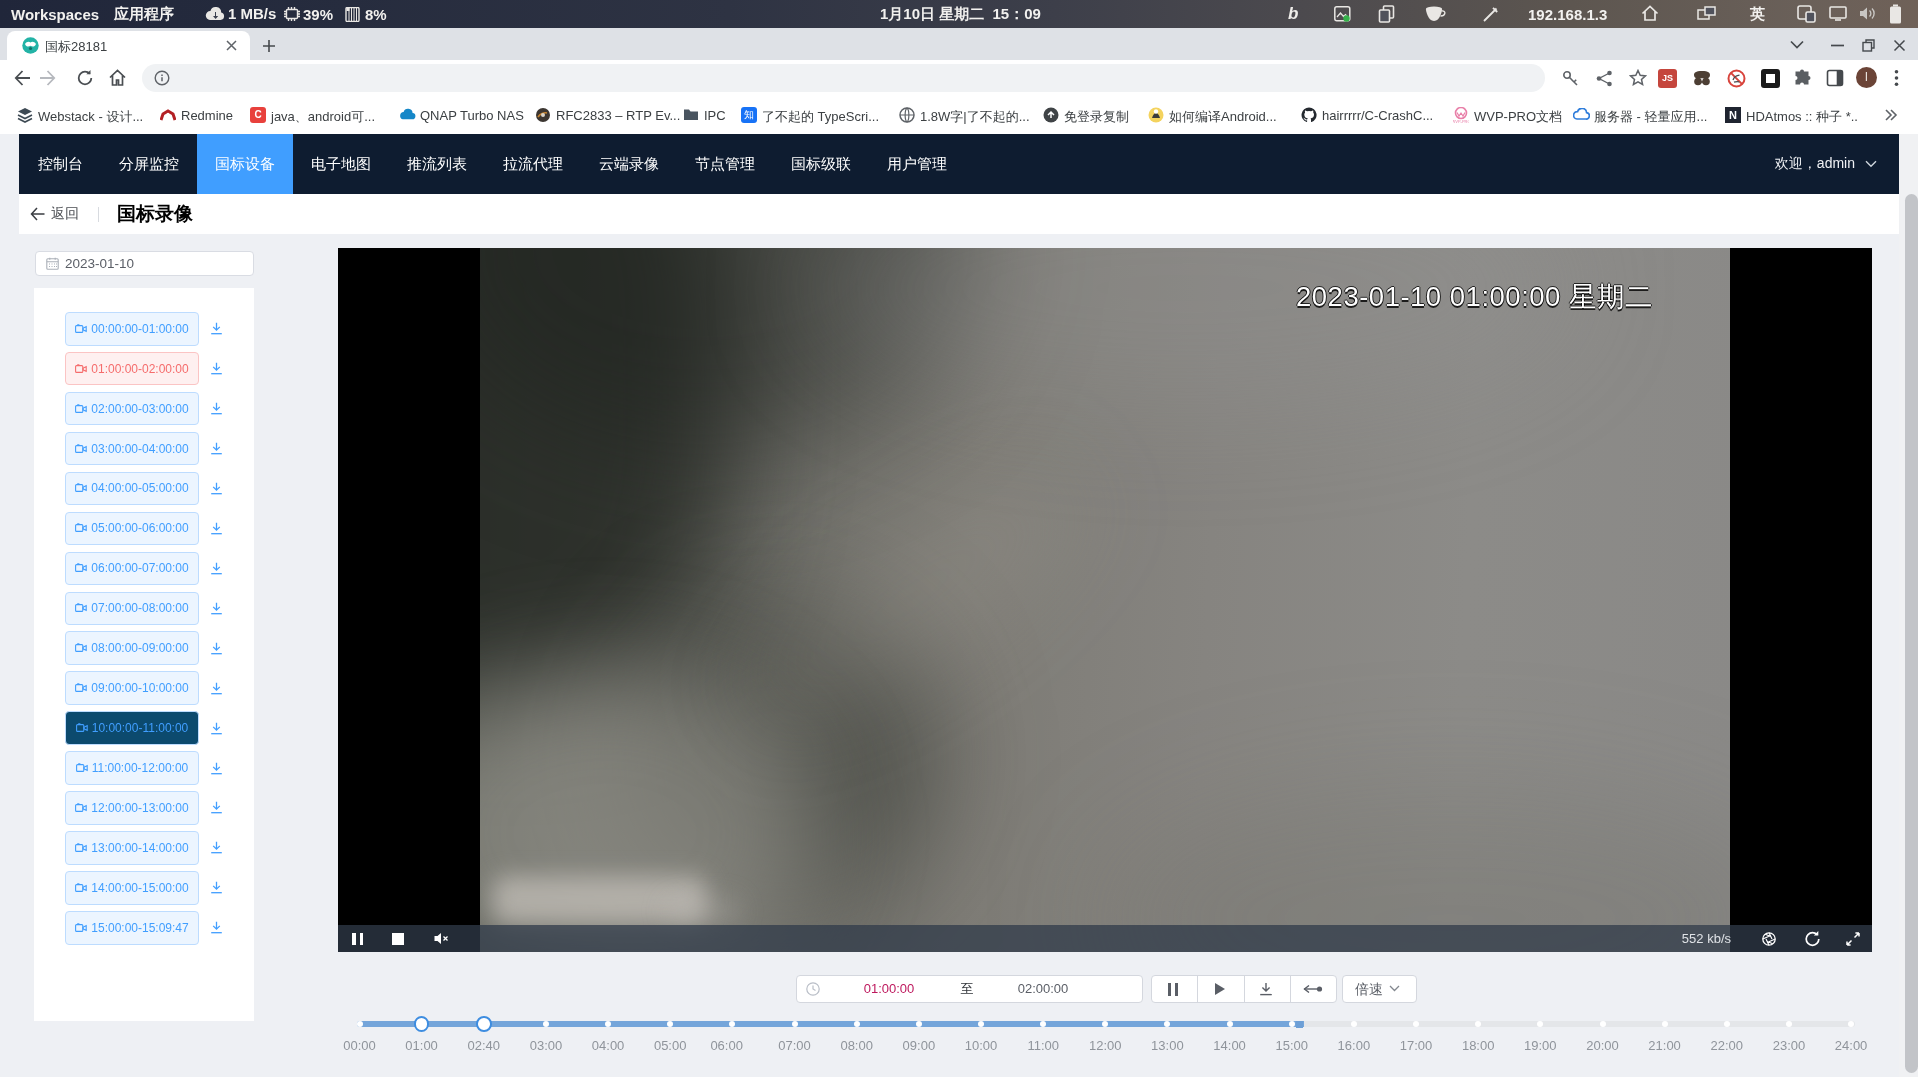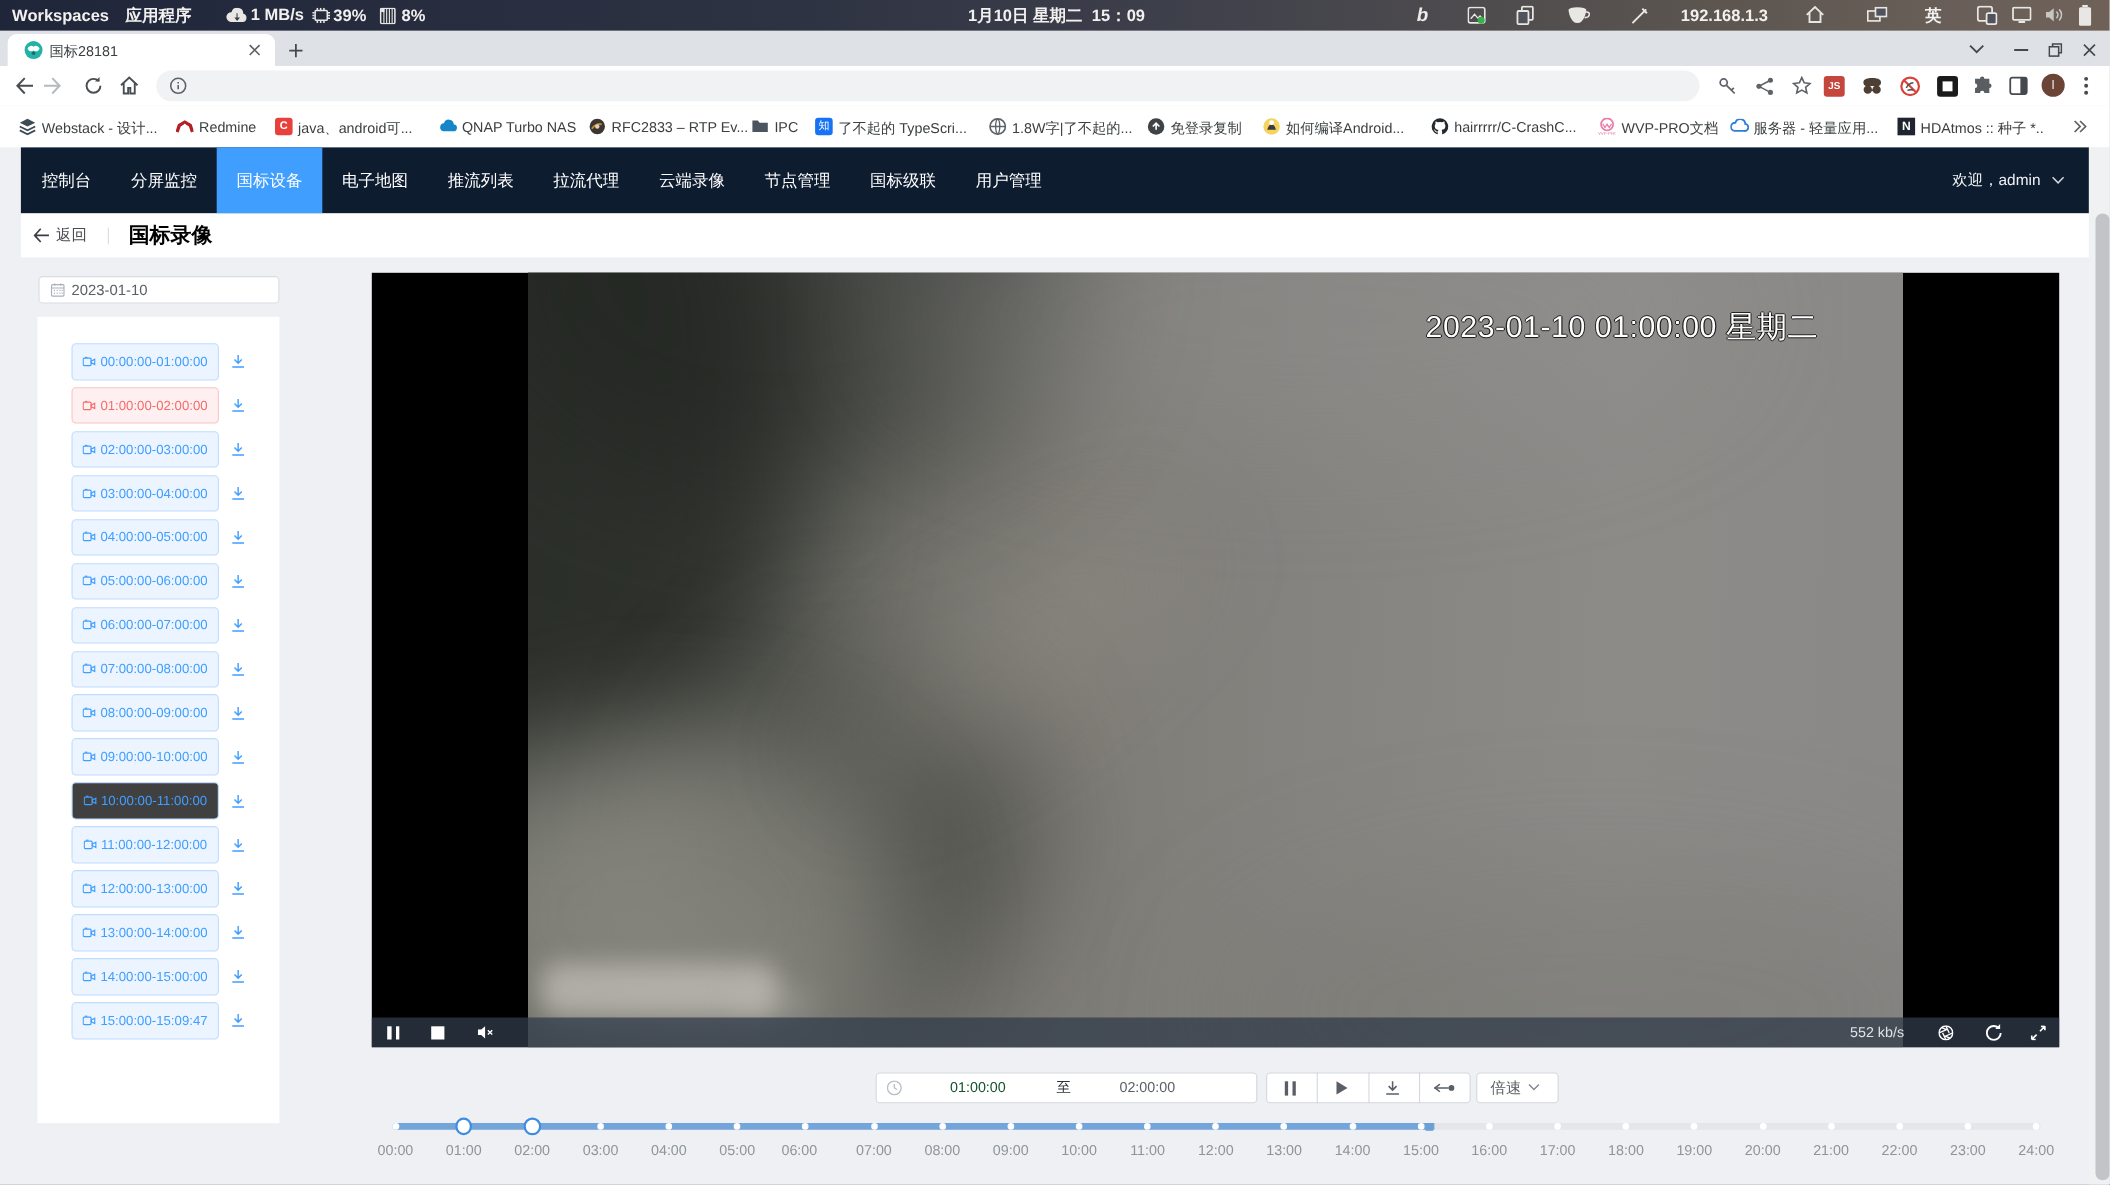--- a/index.html
+++ b/index.html
@@ -402,21 +402,21 @@
           <path d="M8 4.2l3.2-1.6v4.8L8 5.8z"></path>
           <path d="M2.2 0.8h2.2"></path>
         </g>
       </svg>09:00:00-10:00:00</div>
     <svg class="abs" style="left:209.5px;top:681.6px" width="13" height="13" viewBox="0 0 13 13">
       <g stroke="#409eff" stroke-width="1.3" fill="none">
         <path d="M6.5 0.8v7M3.2 4.9l3.3 3.3 3.3-3.3"></path>
         <path d="M1.2 11.7h10.6"></path>
       </g>
     </svg>
-    <div class="abs flex" style="left:65px;top:711.3px;width:134px;height:33.5px;background:#404040;border:1px solid #bddcff;color:#409eff;border-radius:4px;font-size:12px;justify-content:center;">
+    <div class="abs flex" style="left:65px;top:711.3px;width:134px;height:33.5px;background:#0c4a6e;border:1px solid #bddcff;color:#409eff;border-radius:4px;font-size:12px;justify-content:center;">
 <svg style="margin-right:4px" width="12" height="10" viewBox="0 0 12 10">
         <g fill="none" stroke="#409eff" stroke-width="1.1">
           <rect x="0.6" y="1.6" width="7.2" height="6.8" rx="1"></rect>
           <path d="M8 4.2l3.2-1.6v4.8L8 5.8z"></path>
           <path d="M2.2 0.8h2.2"></path>
         </g>
       </svg>10:00:00-11:00:00</div>
     <svg class="abs" style="left:209.5px;top:721.5px" width="13" height="13" viewBox="0 0 13 13">
       <g stroke="#409eff" stroke-width="1.3" fill="none">
         <path d="M6.5 0.8v7M3.2 4.9l3.3 3.3 3.3-3.3"></path>
@@ -533,21 +533,21 @@
           </g>
         </svg>
   </div>
 </div>
 
 <div class="abs" style="left:796px;top:975px;width:347px;height:28px;background:#fff;border:1px solid #d4d7de;border-radius:4px;"></div>
 <svg class="abs" style="left:806px;top:982px" width="14" height="14" viewBox="0 0 14 14">
       <circle cx="7" cy="7" r="6.2" fill="none" stroke="#b9bec7" stroke-width="1.2"></circle>
       <path d="M7 3.5V7l2.5 1.5" stroke="#b9bec7" stroke-width="1.2" fill="none"></path>
     </svg>
-<div class="abs" style="left:830px;top:975px;width:118px;height:28px;line-height:28px;text-align:center;font-size:13px;color:#14532d;">01:00:00</div>
+<div class="abs" style="left:830px;top:975px;width:118px;height:28px;line-height:28px;text-align:center;font-size:13px;color:#be185d;">01:00:00</div>
 <div class="abs" style="left:948px;top:975px;width:38px;height:28px;line-height:28px;text-align:center;font-size:13px;color:#2f3338;">至</div>
 <div class="abs" style="left:986px;top:975px;width:114px;height:28px;line-height:28px;text-align:center;font-size:13px;color:#5a5e66;">02:00:00</div>
 <div class="abs" style="left:1151px;top:975px;width:186px;height:28px;background:#fff;border:1px solid #d4d7de;border-radius:4px;"></div>
 <div class="abs" style="left:1197.3px;top:975px;width:1px;height:28px;background:#d4d7de;"></div>
 <div class="abs" style="left:1243.6px;top:975px;width:1px;height:28px;background:#d4d7de;"></div>
 <div class="abs" style="left:1289.9px;top:975px;width:1px;height:28px;background:#d4d7de;"></div>
 <div class="abs" style="left:1168px;top:982.5px;width:3.2px;height:13px;background:#5a5e66;"></div>
 <div class="abs" style="left:1175px;top:982.5px;width:3.2px;height:13px;background:#5a5e66;"></div>
 <svg class="abs" style="left:1214px;top:982px" width="12" height="14" viewBox="0 0 12 14">
       <path d="M1 1l10 6-10 6z" fill="#5a5e66"></path>
@@ -592,21 +592,21 @@
     <div class="abs" style="left:1537.3px;top:1021px;width:6px;height:6px;border-radius:50%;background:#fff;"></div>
     <div class="abs" style="left:1599.5px;top:1021px;width:6px;height:6px;border-radius:50%;background:#fff;"></div>
     <div class="abs" style="left:1661.6px;top:1021px;width:6px;height:6px;border-radius:50%;background:#fff;"></div>
     <div class="abs" style="left:1723.8px;top:1021px;width:6px;height:6px;border-radius:50%;background:#fff;"></div>
     <div class="abs" style="left:1786.0px;top:1021px;width:6px;height:6px;border-radius:50%;background:#fff;"></div>
     <div class="abs" style="left:1848.1px;top:1021px;width:6px;height:6px;border-radius:50%;background:#fff;"></div>
     <div class="abs" style="left:413.8px;top:1016.2px;width:15.6px;height:15.6px;border-radius:50%;background:#fff;border:2.5px solid #3e8de0;"></div>
     <div class="abs" style="left:476.0px;top:1016.2px;width:15.6px;height:15.6px;border-radius:50%;background:#fff;border:2.5px solid #3e8de0;"></div>
     <div class="abs" style="left:337.5px;top:1037.5px;width:44px;text-align:center;font-size:13px;color:#8f949b;">00:00</div>
     <div class="abs" style="left:399.6px;top:1037.5px;width:44px;text-align:center;font-size:13px;color:#8f949b;">01:00</div>
-    <div class="abs" style="left:461.8px;top:1037.5px;width:44px;text-align:center;font-size:13px;color:#8f949b;">02:00</div>
+    <div class="abs" style="left:461.8px;top:1037.5px;width:44px;text-align:center;font-size:13px;color:#8f949b;">02:40</div>
     <div class="abs" style="left:524.0px;top:1037.5px;width:44px;text-align:center;font-size:13px;color:#8f949b;">03:00</div>
     <div class="abs" style="left:586.1px;top:1037.5px;width:44px;text-align:center;font-size:13px;color:#8f949b;">04:00</div>
     <div class="abs" style="left:648.2px;top:1037.5px;width:44px;text-align:center;font-size:13px;color:#8f949b;">05:00</div>
     <div class="abs" style="left:710.4px;top:1037.5px;width:44px;text-align:left;font-size:13px;color:#8f949b;">06:00</div>
     <div class="abs" style="left:772.5px;top:1037.5px;width:44px;text-align:center;font-size:13px;color:#8f949b;">07:00</div>
     <div class="abs" style="left:834.7px;top:1037.5px;width:44px;text-align:center;font-size:13px;color:#8f949b;">08:00</div>
     <div class="abs" style="left:896.9px;top:1037.5px;width:44px;text-align:center;font-size:13px;color:#8f949b;">09:00</div>
     <div class="abs" style="left:959.0px;top:1037.5px;width:44px;text-align:center;font-size:13px;color:#8f949b;">10:00</div>
     <div class="abs" style="left:1021.2px;top:1037.5px;width:44px;text-align:center;font-size:13px;color:#8f949b;">11:00</div>
     <div class="abs" style="left:1083.3px;top:1037.5px;width:44px;text-align:center;font-size:13px;color:#8f949b;">12:00</div>

